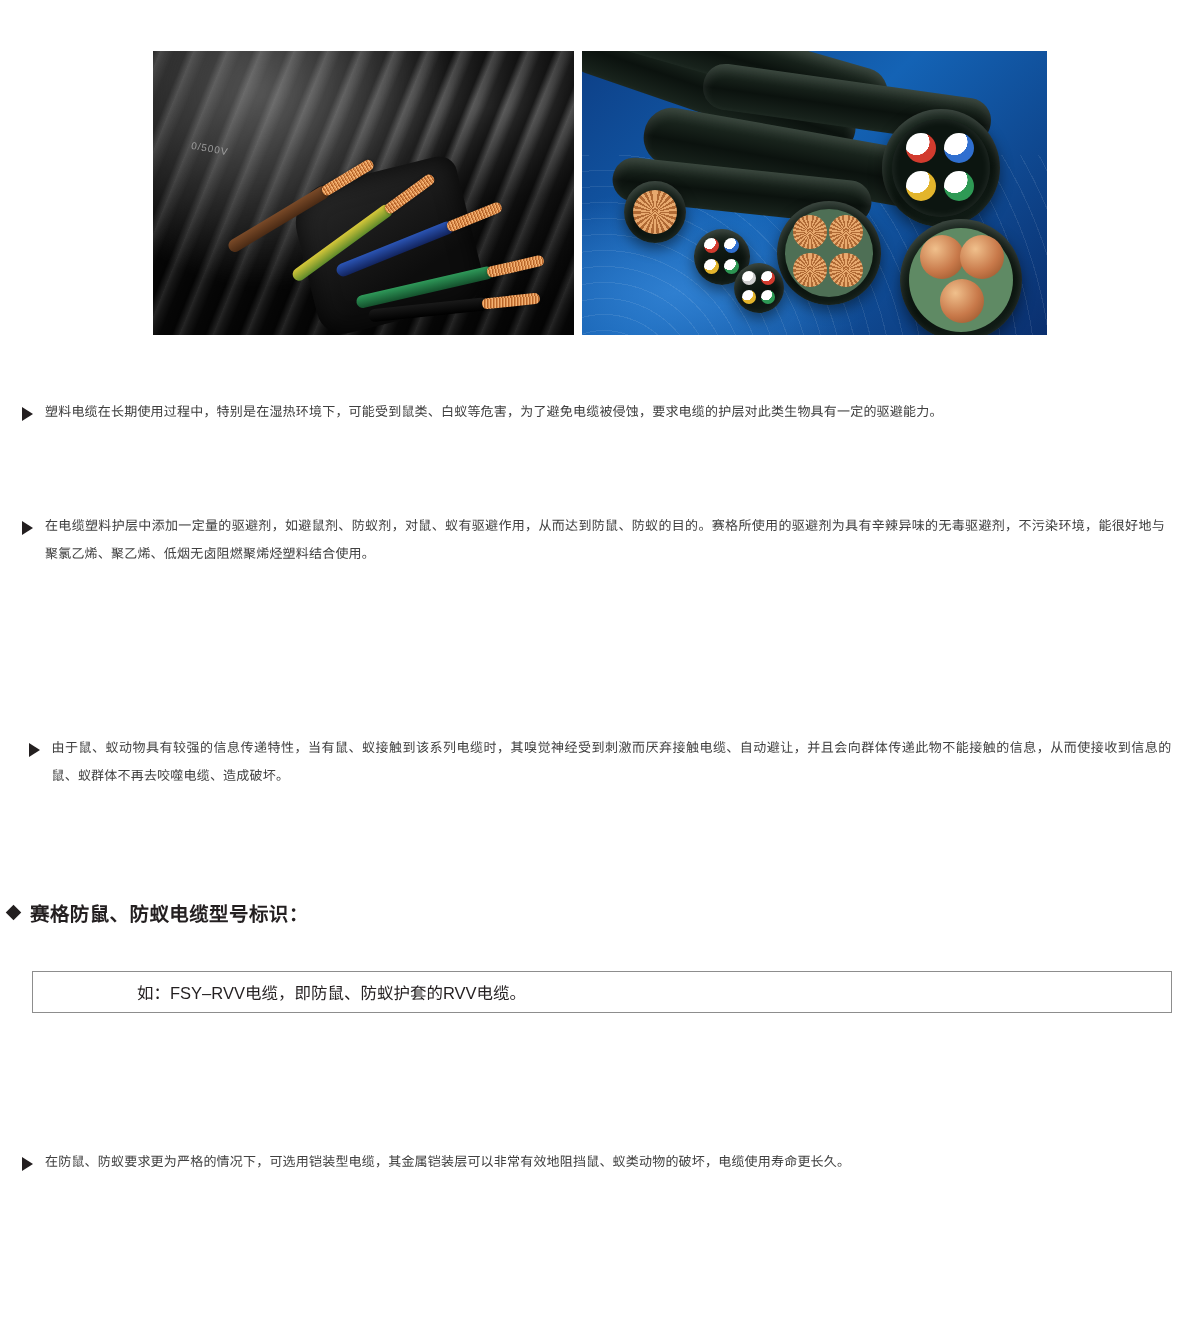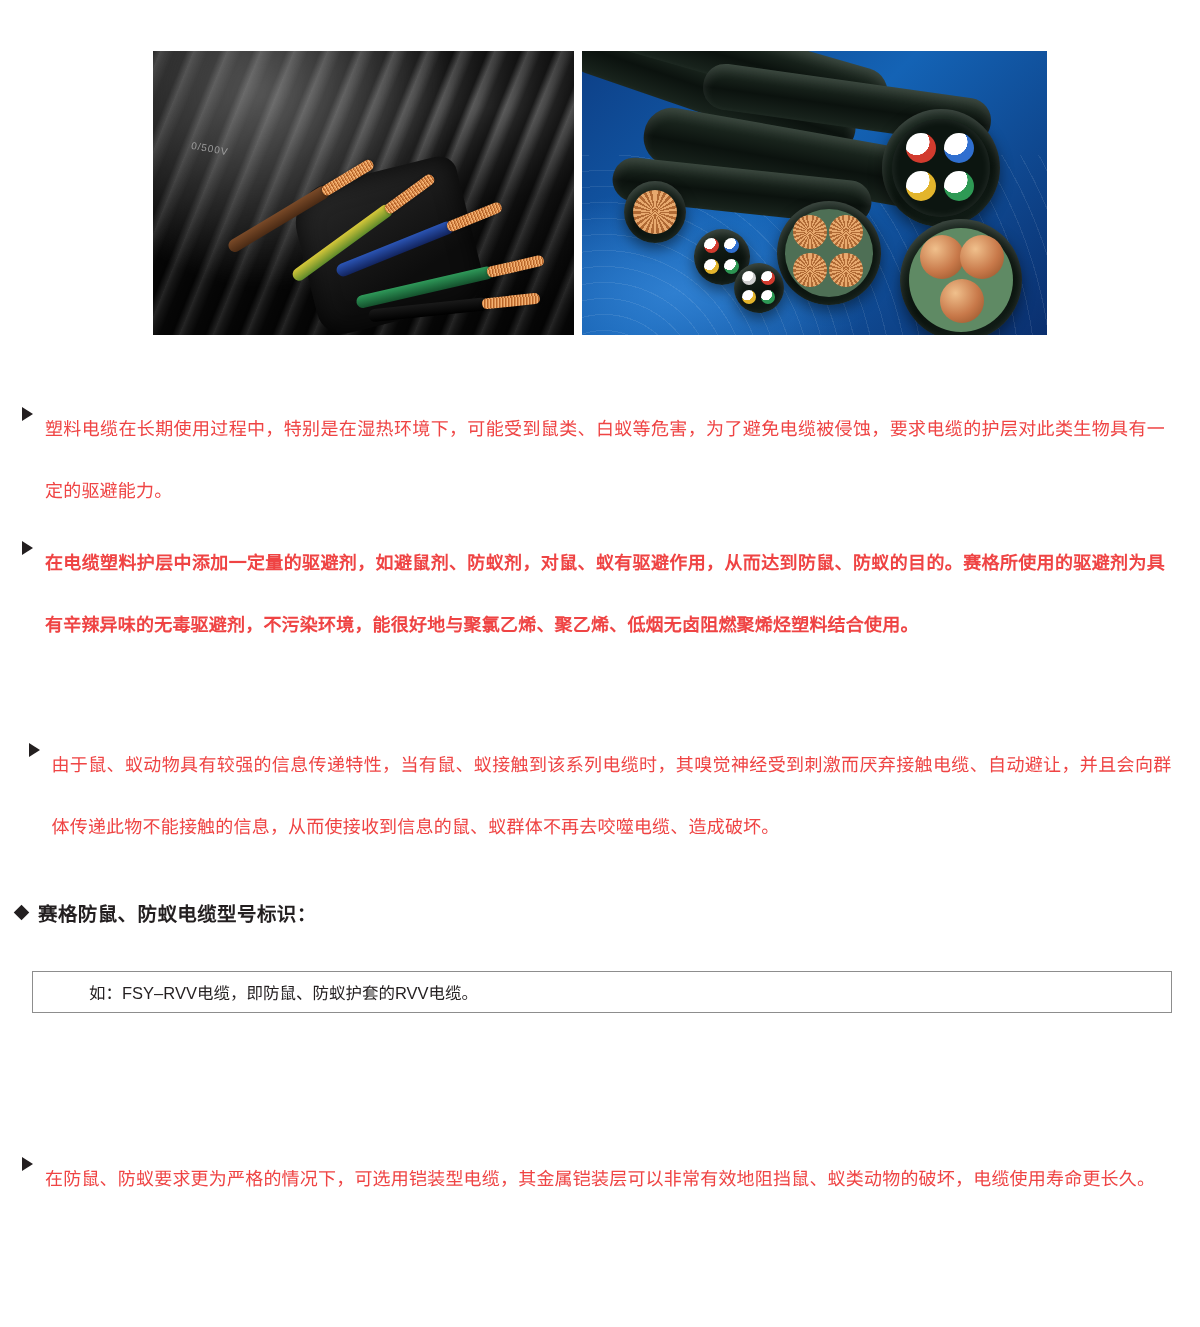--- a/index.html
+++ b/index.html
@@ -167,41 +167,41 @@
   .tri-icon {
     width: 0; height: 0;
     border-top: 7px solid transparent;
     border-bottom: 7px solid transparent;
     border-left: 11px solid #231f20;
     margin-top: 9px;
     margin-right: 12px;
     flex: 0 0 auto;
   }
   .bullet-text {
-    font-size: 18px;
-    line-height: 62px;
-    color: #ef4444;
+    font-size: 13px;
+    line-height: 28px;
+    color: #404040;
     letter-spacing: .2px;
     text-align: justify;
     font-family: "Liberation Sans", "DejaVu Sans", sans-serif;
   }
 
   .b1 { left: 22px; top: 398px; width: 1156px; }
   .b1 .bullet-text { width: 1120px; }
-  .b2 { left: 22px; top: 532px; width: 1156px; font-weight: bold; }
+  .b2 { left: 22px; top: 512px; width: 1156px; }
   .b2 .bullet-text { width: 1120px; }
   .b3 { left: 22px; top: 734px; width: 1156px; justify-content: center; }
   .b3 .bullet-text { width: 1120px; }
   .b4 { left: 22px; top: 1148px; width: 1156px; }
   .b4 .bullet-text { width: 1120px; }
 
   
   .section-head {
     position: absolute;
-    left: 16px;
+    left: 8px;
     top: 898px;
     display: flex;
     align-items: center;
   }
   .diamond {
     width: 11px; height: 11px;
     background: #231f20;
     transform: rotate(45deg);
     margin-right: 11px;
     flex: 0 0 auto;
@@ -233,21 +233,21 @@
   }
   .tbl .hdr {
     background: #e7e7e7;
     font-weight: bold;
     height: 40px;
     letter-spacing: 2px;
   }
   .tbl .col1 { width: 236px; }
   .tbl .note-row td {
     text-align: left;
-    padding-left: 56px;
+    padding-left: 104px;
     height: 40px;
   }
 </style>
 </head>
 <body>
 
 <div class="images-row">
 
   <div class="img-box img-left">
     <div class="coil"></div>

